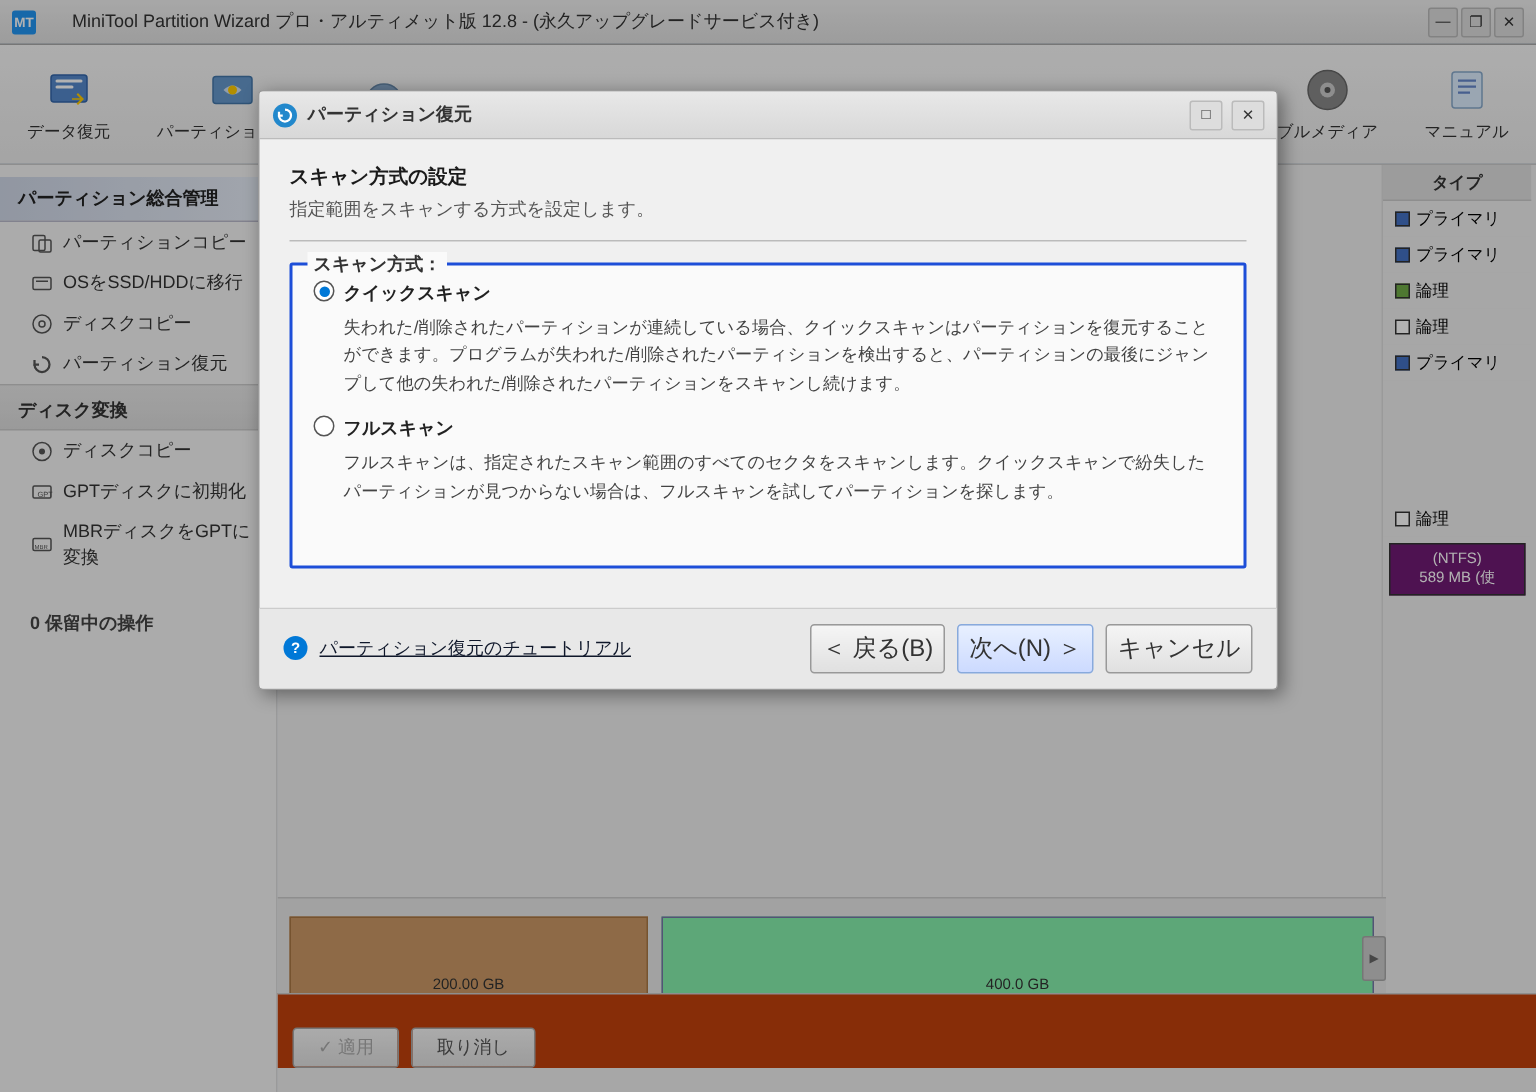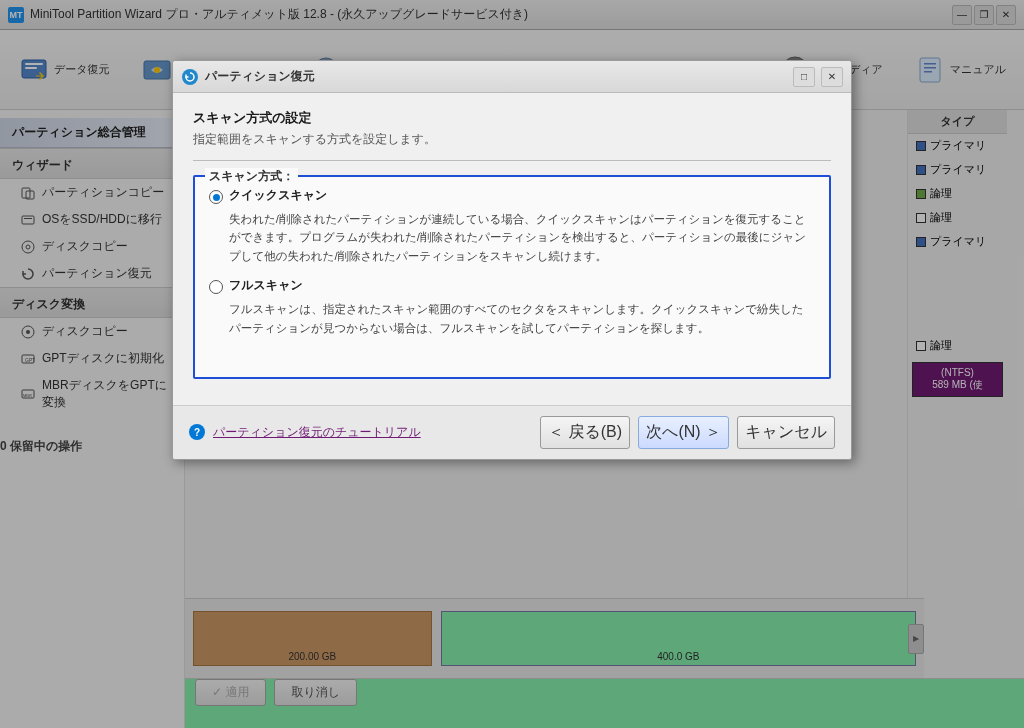--- a/index.html
+++ b/index.html
@@ -20,21 +20,21 @@
       display: flex;
       align-items: center;
       padding: 0 8px;
       border-bottom: 1px solid #aaa;
       position: relative;
     }
     .title-bar-icon {
       width: 16px; height: 16px;
       background: #2196F3;
       border-radius: 2px;
-      margin-right: 6px;
+      margin-right: 24px;
       display: inline-flex;
       align-items: center;
       justify-content: center;
       color: white;
       font-size: 9px;
       font-weight: bold;
     }
     .title-bar-text {
       font-size: 12px;
       color: #333;
@@ -60,21 +60,21 @@
       background: linear-gradient(to bottom, #f8f8f8, #ececec);
       height: 80px;
       display: flex;
       align-items: center;
       padding: 0 10px;
       border-bottom: 1px solid #ccc;
       gap: 15px;
     }
     .toolbar-item {
       display: flex;
-      flex-direction: row;
+      flex-direction: column;
       align-items: center;
       gap: 4px;
       cursor: pointer;
       padding: 4px 8px;
       border-radius: 3px;
       min-width: 55px;
       justify-content: center;
     }
     .toolbar-icon {
       width: 32px; height: 32px;
@@ -132,28 +132,28 @@
     .content-area {
       flex: 1;
       background: #f0f0f0;
       overflow: hidden;
       position: relative;
     }
 
     
     .bottom-bar {
       position: absolute;
-      bottom: 0;
+      bottom: 16px;
       left: 0;
       right: 0;
       height: 50px;
-      background: #86efac;
+      background: #c2410c;
       border-top: 1px solid #ccc;
       display: flex;
-      align-items: flex-start;
+      align-items: flex-end;
       padding: 0 10px;
       gap: 8px;
       z-index: 1;
     }
     .bottom-btn {
       padding: 4px 16px;
       background: linear-gradient(to bottom, #f5f5f5, #e0e0e0);
       border: 1px solid #aaa;
       border-radius: 3px;
       font-size: 12px;
@@ -282,21 +282,21 @@
       font-size: 12px;
       font-weight: bold;
       color: #333;
     }
 
     .radio-option {
       margin-bottom: 12px;
     }
     .radio-label-row {
       display: flex;
-      align-items: flex-end;
+      align-items: flex-start;
       gap: 6px;
       margin-bottom: 6px;
     }
     .radio-circle {
       width: 14px; height: 14px;
       border-radius: 50%;
       border: 1.5px solid #555;
       display: flex; align-items: center; justify-content: center;
       flex-shrink: 0;
       background: white;
@@ -327,21 +327,21 @@
       padding: 10px 16px;
       display: flex;
       align-items: center;
       gap: 8px;
       border-radius: 0 0 3px 3px;
     }
     .help-link {
       display: flex;
       align-items: center;
       gap: 4px;
-      color: #701a75;
+      color: #0f172a;
       text-decoration: underline;
       cursor: pointer;
       font-size: 12px;
     }
     .help-icon-circle {
       width: 16px; height: 16px;
       border-radius: 50%;
       background: #0078d7;
       color: white;
       display: flex; align-items: center; justify-content: center;
@@ -472,21 +472,20 @@
     </div>
     <span class="toolbar-label">マニュアル</span>
   </div>
 </div>
 
 <div class="main-area">
 
   <div class="sidebar">
     <div class="sidebar-partition-mgmt">パーティション総合管理</div>
 
-    <div class="sidebar-section-title">ウィザード</div>
     <div class="sidebar-item">
       <div class="sidebar-item-icon">
         <svg width="14" height="14" viewBox="0 0 14 14">
             <rect x="1" y="2" width="8" height="10" rx="1" fill="none" stroke="#555" stroke-width="1"></rect>
             <rect x="5" y="5" width="8" height="8" rx="1" fill="none" stroke="#555" stroke-width="1"></rect>
           </svg>
       </div>
       <span>パーティションコピー</span>
     </div>
     <div class="sidebar-item">
@@ -539,26 +538,26 @@
     <div class="sidebar-item">
       <div class="sidebar-item-icon">
         <svg width="14" height="14" viewBox="0 0 14 14">
             <rect x="1" y="3" width="12" height="8" rx="1" fill="none" stroke="#555" stroke-width="1"></rect>
             <text x="2" y="10" font-size="4" fill="#555">MBR</text>
           </svg>
       </div>
       <span>MBRディスクをGPTに変換</span>
     </div>
 
-    <div style="margin-top: 16px; padding: 6px 0; font-size: 12px; font-weight: bold; color: #444;">0 保留中の操作</div>
+    <div style="margin-top: 16px; padding: 6px 20px; font-size: 12px; font-weight: bold; color: #444;">0 保留中の操作</div>
   </div>
 
   <div class="content-area">
 
-    <div class="right-panel" style="position:absolute; right:17px; top:0; bottom:130px; width:100px;">
+    <div class="right-panel" style="position:absolute; right:3px; top:0; bottom:130px; width:100px;">
       <div class="right-panel-header">タイプ</div>
       <div class="partition-row">
         <div class="partition-color" style="background:#4472c4; border:1px solid #333;"></div>
         <span>プライマリ</span>
       </div>
       <div class="partition-row">
         <div class="partition-color" style="background:#4472c4; border:1px solid #333;"></div>
         <span>プライマリ</span>
       </div>
       <div class="partition-row">

